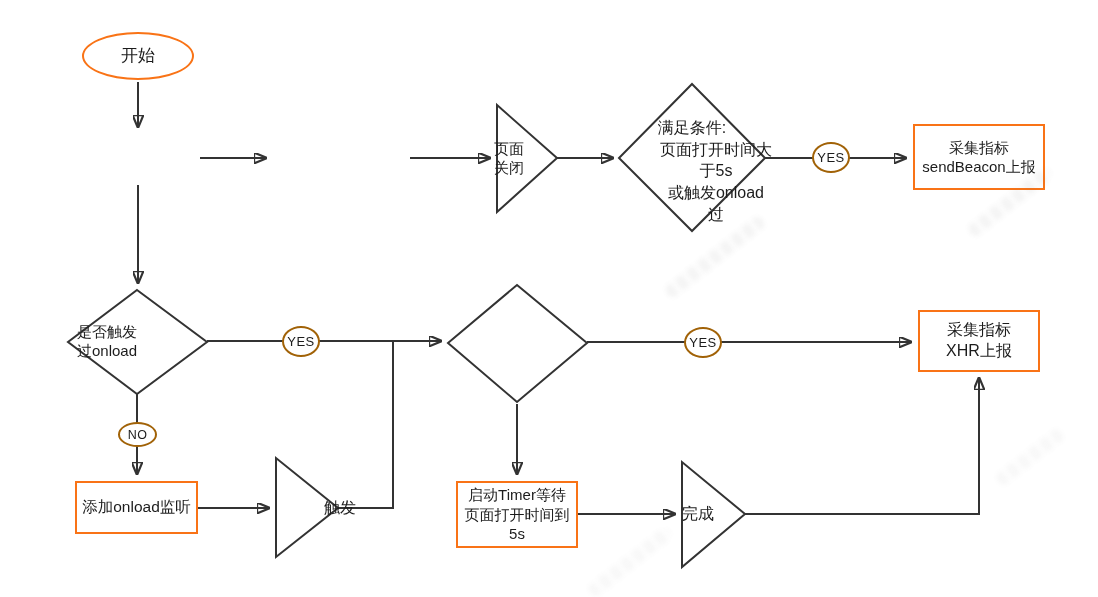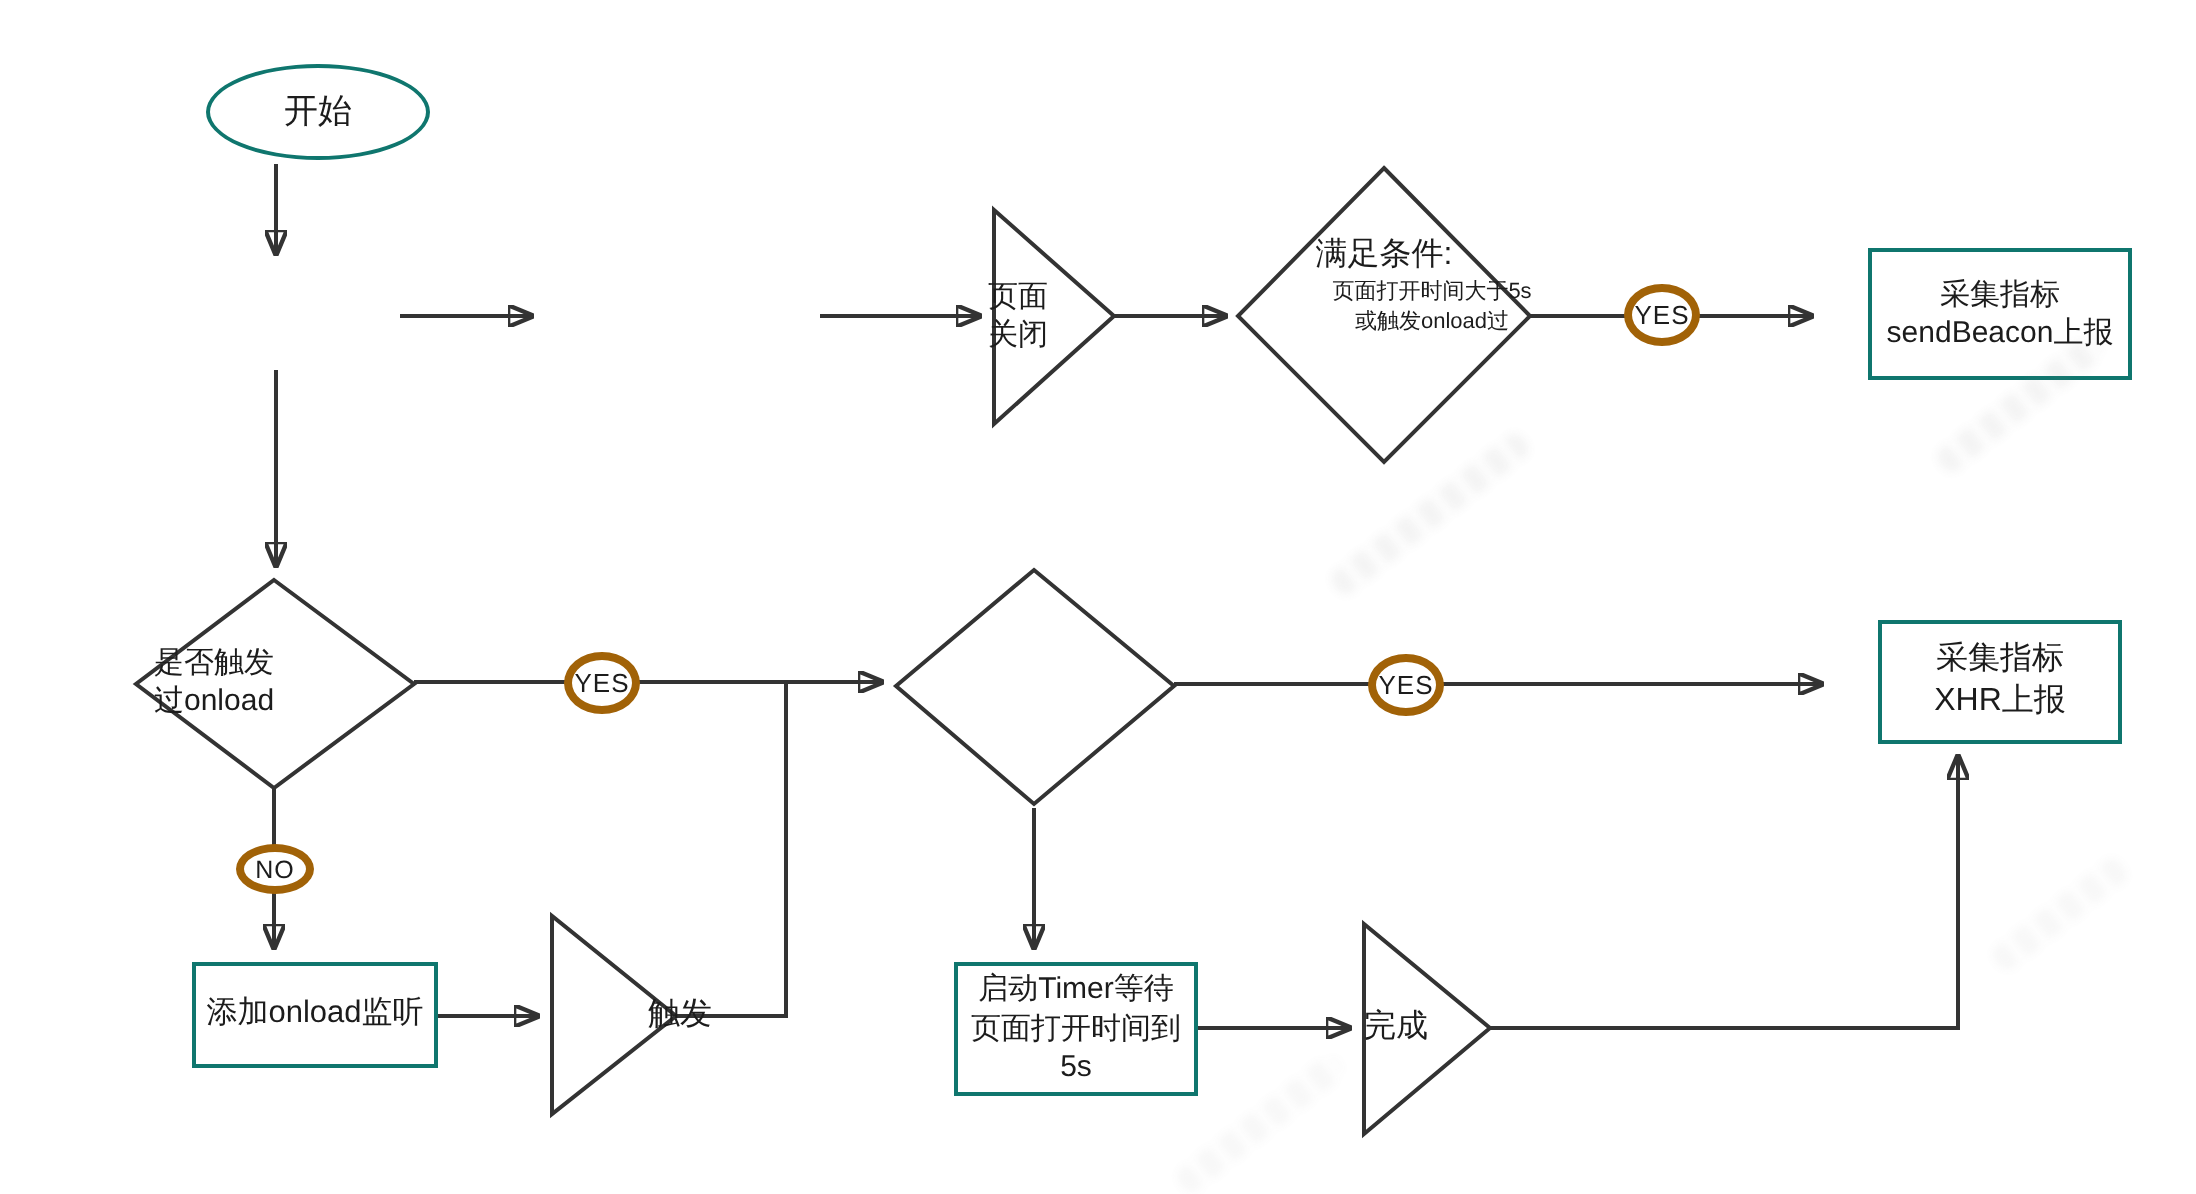--- a/index.html
+++ b/index.html
@@ -34,38 +34,37 @@
     stroke-width: 2;
   }
   .node {
     position: absolute;
     box-sizing: border-box;
     display: flex;
     align-items: center;
     justify-content: center;
     text-align: center;
     background: #ffffff;
-    border: 2px solid #0f766e;
-    margin-left: 21px;
+    border: 2px solid #f97316;
   }
   .node .label,
   .floating .label {
     white-space: pre-line;
     line-height: 1.3;
   }
   .rect { font-size: 16px; }
   .ellipse { border-radius: 50%; }
   .edge-label {
     position: absolute;
     box-sizing: border-box;
     display: flex;
     align-items: center;
     justify-content: center;
     background: #ffffff;
-    border: 4px solid #a16207;
+    border: 2px solid #a16207;
     border-radius: 50%;
     font-size: 13px;
     letter-spacing: 0.5px;
   }
   .floating {
     position: absolute;
     display: flex;
     align-items: center;
     justify-content: flex-start;
     text-align: center;
@@ -78,21 +77,21 @@
   #n-listen      { left: 273px; top: 123px; width: 137px; height: 70px; }
   #n-beacon      { left: 913px; top: 124px; width: 132px; height: 66px; font-size: 15px; }
   #n-xhr         { left: 918px; top: 310px; width: 122px; height: 62px; }
   #n-add-onload  { left: 75px;  top: 481px; width: 123px; height: 53px; font-size: 15.5px; }
   #n-timer       { left: 456px; top: 481px; width: 122px; height: 67px; font-size: 15px; }
   #t-page-close  { left: 494px; top: 130px; width: 54px;  height: 56px; font-size: 15px; }
   #t-trigger     { left: 278px; top: 495px; width: 48px;  height: 26px; font-size: 16px; padding-left: 46px; }
   #t-done        { left: 682px; top: 501px; width: 48px;  height: 26px; font-size: 16px; }
   #d-condition   { left: 612px; top: 118px; width: 160px; height: 82px; flex-direction: column; }
   #d-condition .cond-title { font-size: 16px; }
-  #d-condition .cond-sub   { font-size: 11px; line-height: 1.35; margin-left: 48px; }
+  #d-condition .cond-sub   { font-size: 16px; line-height: 1.35; margin-left: 48px; }
   #d-onload      { left: 77px;  top: 315px; width: 122px; height: 52px; font-size: 15px; }
   #d-open5s      { left: 457px; top: 315px; width: 120px; height: 52px; font-size: 15px; }
   #l-yes1 { left: 812px; top: 142px; width: 38px; height: 31px; }
   #l-yes2 { left: 282px; top: 326px; width: 38px; height: 31px; }
   #l-yes3 { left: 684px; top: 327px; width: 38px; height: 31px; }
   #l-no1  { left: 118px; top: 422px; width: 39px; height: 25px; font-size: 12.5px; }
   
   .watermark {
     position: absolute;
     width: 120px;

